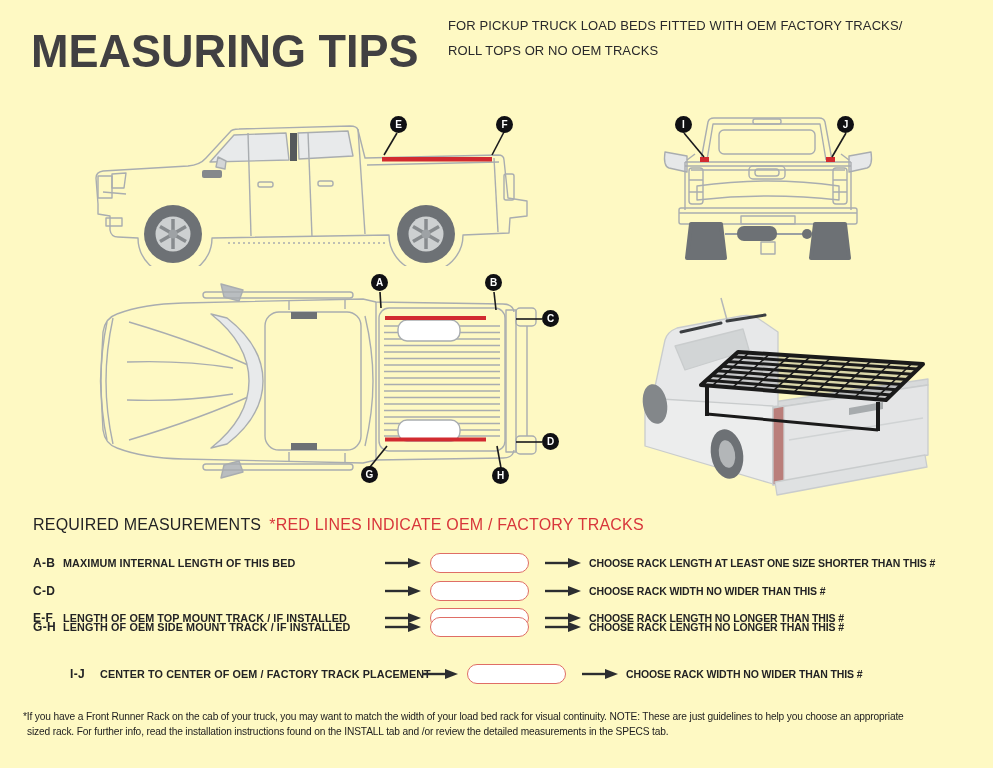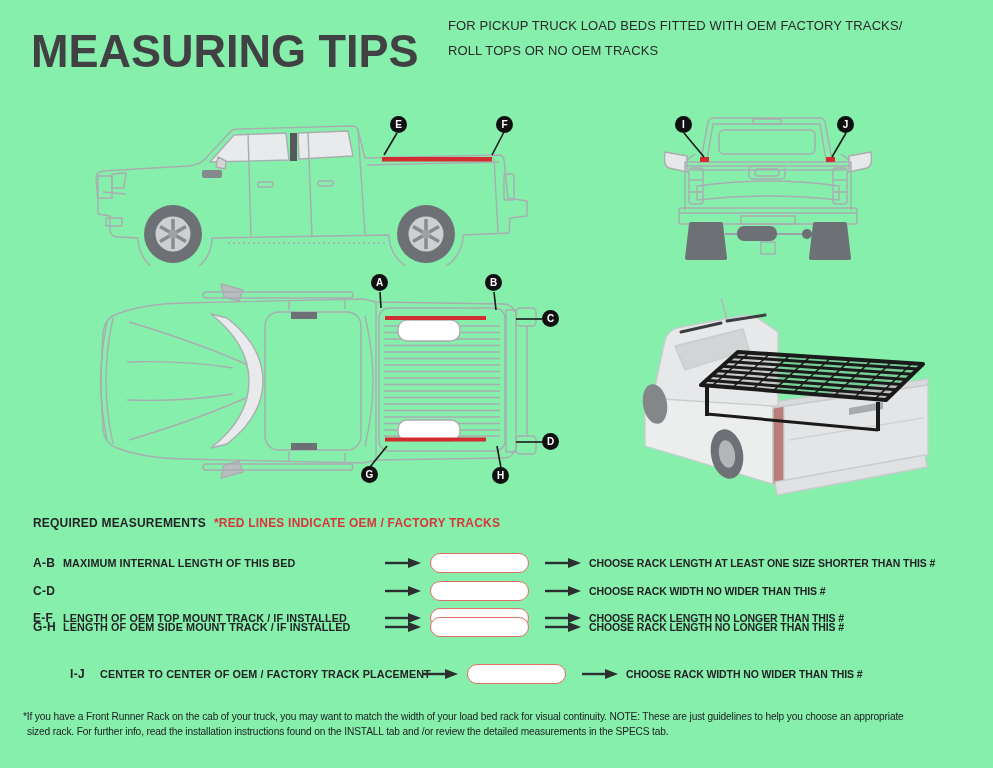--- a/index.html
+++ b/index.html
@@ -1,38 +1,38 @@
 <!DOCTYPE html>
 <html><head>
 <meta charset="utf-8">
 <style>
   html,body{margin:0;padding:0;background:#ffffff;}
   .canvas{
-    position:relative;width:993px;height:768px;background:#86efac;overflow:hidden;
+    position:relative;width:993px;height:768px;background:#fef9c3;overflow:hidden;
     font-family:"Liberation Sans","DejaVu Sans",sans-serif;color:#232325;
   }
   .title{
     position:absolute;left:31px;top:24px;font-size:45px;font-weight:700;
     letter-spacing:0;color:#414042;transform:scaleY(1.04);transform-origin:left top;white-space:nowrap;
   }
   .subtitle{
     position:absolute;left:448px;top:14px;font-size:13px;font-weight:400;
     color:#29292b;line-height:24.5px;letter-spacing:.1px;white-space:nowrap;
   }
   svg.diag{position:absolute;}
   .diag-side{left:86px;top:104px;}
   .diag-rear{left:661px;top:106px;}
   .diag-top{left:93px;top:270px;}
   .diag-iso{left:623px;top:288px;}
   .marker{
     position:absolute;width:17px;height:17px;border-radius:50%;background:#101013;
     color:#ffffff;font-size:10px;font-weight:700;display:flex;align-items:center;justify-content:center;
     line-height:1;z-index:5;
   }
-  .meas-head{position:absolute;left:33px;top:516px;font-size:12px;font-weight:700;letter-spacing:.2px;white-space:nowrap;}
+  .meas-head{position:absolute;left:33px;top:516px;font-size:16px;font-weight:400;letter-spacing:.2px;white-space:nowrap;}
   .meas-head .note{color:#d8363b;margin-left:8px;}
   .m-row{position:absolute;left:0;width:993px;height:22px;padding-left:39px;}
   .m-row .code{position:absolute;left:33px;top:0;line-height:22px;font-size:12px;font-weight:700;letter-spacing:.3px;}
   .m-row .desc{position:absolute;left:63px;top:0;line-height:22px;font-size:10.8px;font-weight:700;letter-spacing:.1px;white-space:nowrap;}
   .m-row .arrow1{position:absolute;left:385px;top:6px;}
   .m-row .arrow2{position:absolute;left:545px;top:6px;}
   .m-row .pill{
     position:absolute;left:430px;top:1px;width:99px;height:20px;border:1.6px solid #df6e66;
     border-radius:12px;box-sizing:border-box;background:#ffffff;font-size:11px;line-height:17px;text-align:center;
   }

